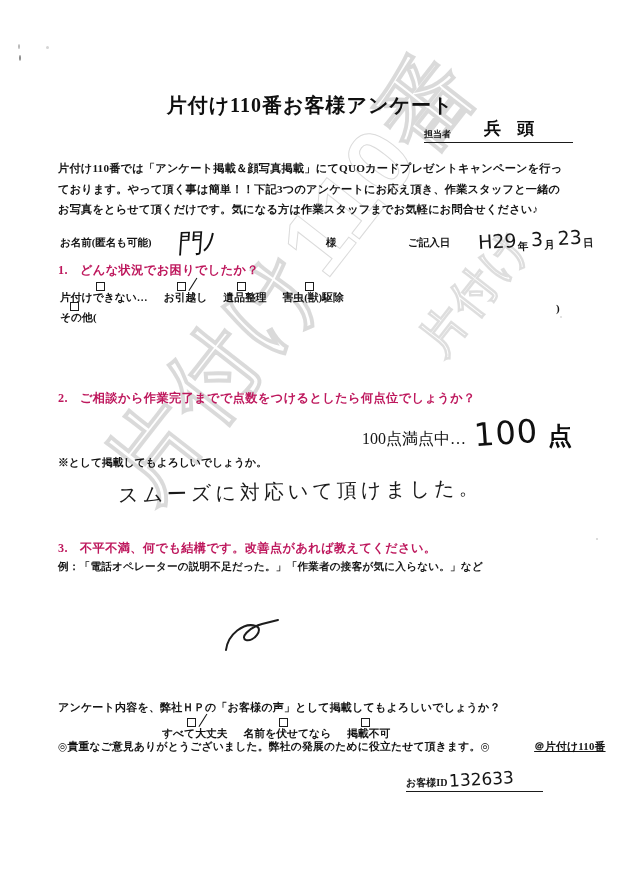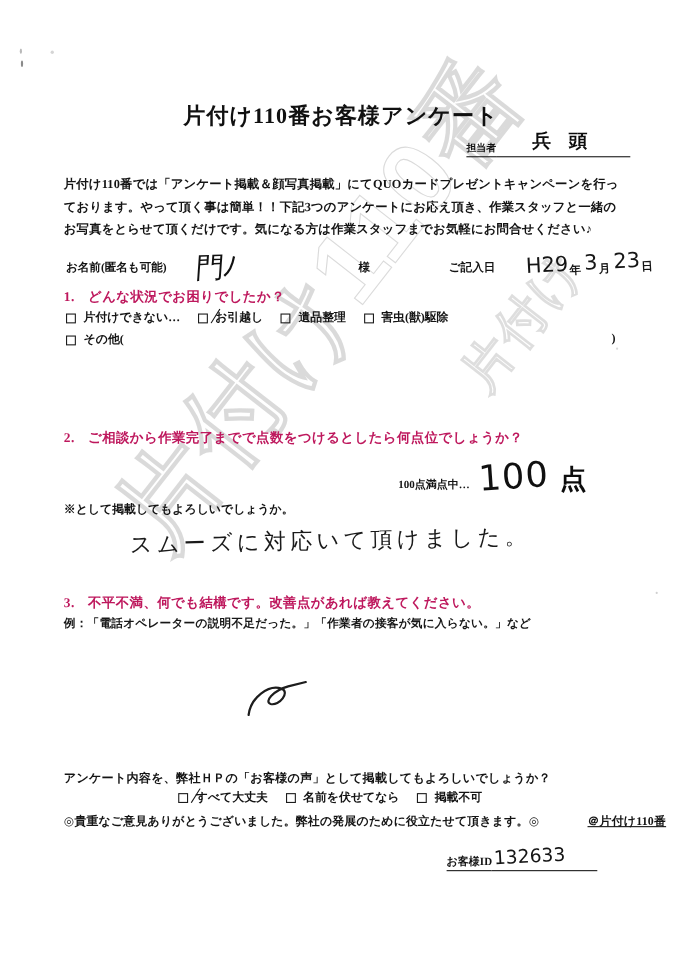--- a/index.html
+++ b/index.html
@@ -206,21 +206,21 @@
   .cb.checked::after {
     content: "";
     position: absolute;
     left: 1px;
     top: -9px;
     width: 14px;
     height: 15px;
     border-right: 1.6px solid #151515;
     transform: rotate(24deg) skewX(-8deg);
   }
-  .cb-item { margin-right: 16px; display: flex; align-items: center; }
+  .cb-item { margin-right: 16px; display: flex; align-items: center; flex-direction: column; }
   .cb-item:last-child { margin-right: 0; }
 
   #q1-other-paren {
     position: absolute;
     left: 556px;
     top: 302px;
     font-size: 11px;
     font-weight: 700;
     color: #141414;
   }
@@ -228,22 +228,22 @@
   
   #score-line {
     position: absolute;
     left: 362px;
     top: 414px;
     display: flex;
     align-items: baseline;
     white-space: nowrap;
   }
   #score-label {
-    font-size: 10px;
-    font-weight: 700;
+    font-size: 16px;
+    font-weight: 400;
     color: #141414;
   }
   #score-hand {
     font-family: "DejaVu Sans", sans-serif;
     font-size: 32px;
     color: #101010;
     margin: 0 10px 0 8px;
     transform: rotate(-4deg);
     display: inline-block;
     letter-spacing: 1px;

